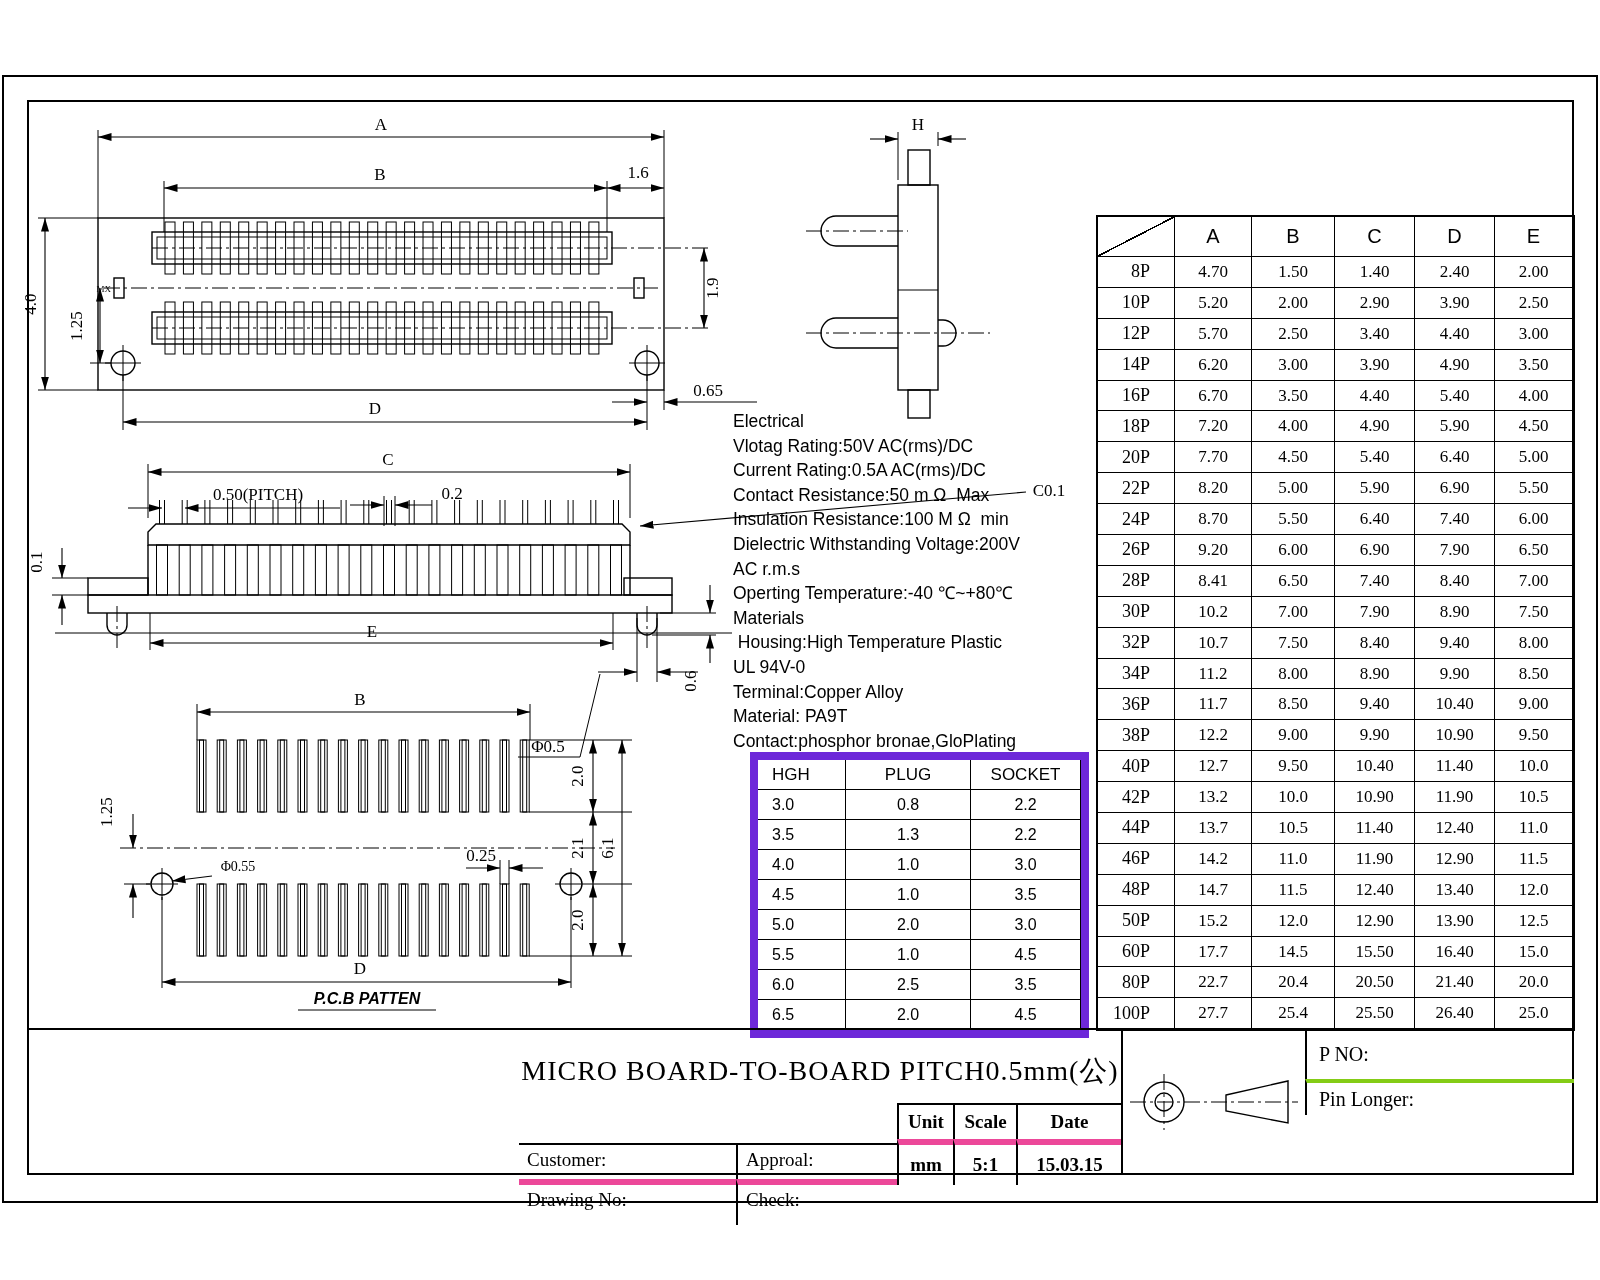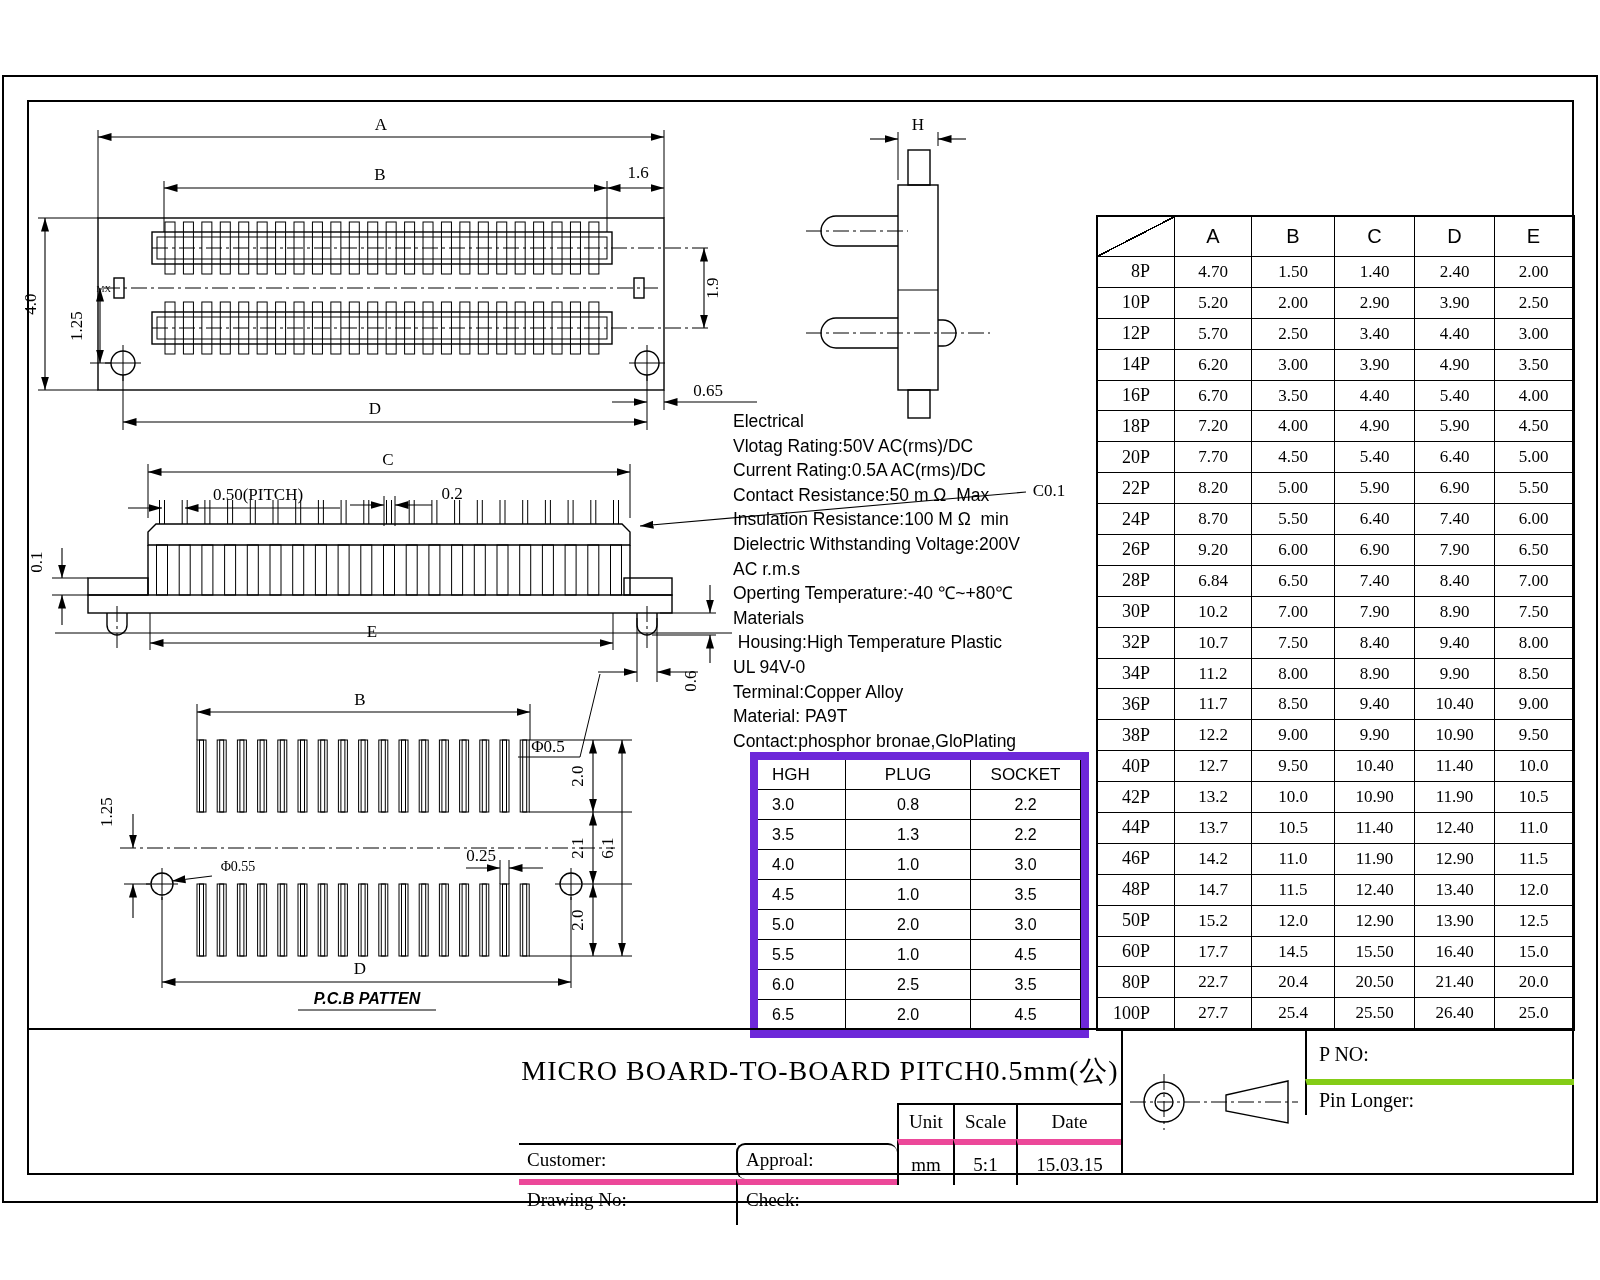--- a/index.html
+++ b/index.html
@@ -44,21 +44,21 @@
   #title-block .abs{position:absolute;}
   .tb-cell{border:0 solid #000;}
   #company-cell{left:0;top:0;width:490px;height:143px;border-right:2px solid #000;
       display:flex;align-items:center;justify-content:center;font-size:27px;letter-spacing:7px;
       font-family:"Liberation Sans",sans-serif;}
   #title-cell{left:490px;top:0;width:602px;height:82px;display:flex;align-items:center;justify-content:center;
       font-size:28px;letter-spacing:1px;}
   .r2{top:73px;height:36px;border-top:2px solid #000;}
   .r3{top:109px;height:46px;border-top:6px solid #ec4899;}
   .lab{font-size:19px;padding:4px 0 16px 8px;margin-top:40px;}
-  .ctr{display:flex;align-items:center;justify-content:center;font-size:19px;padding:8px;}
+  .ctr{display:flex;align-items:center;justify-content:center;font-size:19px;padding:8px;font-weight:bold;}
   #proj-cell{left:1092px;top:0;width:184px;height:143px;border-left:2px solid #000;}
   .rb{left:1276px;width:269px;border-left:2px solid #000;font-size:20px;display:flex;align-items:center;padding-left:12px;}
 </style>
 </head>
 <body>
 
 <div id="page">
 
   <svg width="1600" height="1280" viewBox="0 0 1600 1280">
     <defs>
@@ -516,21 +516,21 @@
       <div class="cell val">6.40</div>
       <div class="cell val">7.40</div>
       <div class="cell val">6.00</div>
       <div class="cell rowlabel">26P</div>
       <div class="cell val">9.20</div>
       <div class="cell val">6.00</div>
       <div class="cell val">6.90</div>
       <div class="cell val">7.90</div>
       <div class="cell val">6.50</div>
       <div class="cell rowlabel">28P</div>
-      <div class="cell val">6.84</div>
+      <div class="cell val">8.41</div>
       <div class="cell val">6.50</div>
       <div class="cell val">7.40</div>
       <div class="cell val">8.40</div>
       <div class="cell val">7.00</div>
       <div class="cell rowlabel">30P</div>
       <div class="cell val">10.2</div>
       <div class="cell val">7.00</div>
       <div class="cell val">7.90</div>
       <div class="cell val">8.90</div>
       <div class="cell val">7.50</div>
@@ -611,29 +611,29 @@
       <div class="cell val">25.4</div>
       <div class="cell val">25.50</div>
       <div class="cell val">26.40</div>
       <div class="cell val">25.0</div>
     </div>
 
   <div class="abs" id="title-block">
     <div class="abs tb-cell" id="title-cell">MICRO BOARD-TO-BOARD PITCH0.5mm(公)</div>
 
     <div class="abs tb-cell lab r2" style="left:490px;width:217px;">Customer:</div>
-    <div class="abs tb-cell lab r2" style="left:707px;width:161px;border-left:2px solid #000;border-radius:9px;">Approal:</div>
+    <div class="abs tb-cell lab r2" style="left:707px;width:161px;border-left:2px solid #000;">Approal:</div>
     <div class="abs tb-cell ctr r2" style="left:868px;width:56px;border-left:2px solid #000;">Unit</div>
     <div class="abs tb-cell ctr r2" style="left:924px;width:63px;border-left:2px solid #000;">Scale</div>
     <div class="abs tb-cell ctr r2" style="left:987px;width:105px;border-left:2px solid #000;">Date</div>
 
     <div class="abs tb-cell lab r3" style="left:490px;width:217px;">Drawing No:</div>
     <div class="abs tb-cell lab r3" style="left:707px;width:161px;border-left:2px solid #000;">Check:</div>
     <div class="abs tb-cell ctr r3" style="left:868px;width:56px;border-left:2px solid #000;">mm</div>
     <div class="abs tb-cell ctr r3" style="left:924px;width:63px;border-left:2px solid #000;">5:1</div>
     <div class="abs tb-cell ctr r3" style="left:987px;width:105px;border-left:2px solid #000;">15.03.15</div>
 
     <div class="abs tb-cell" id="proj-cell"></div>
 
     <div class="abs tb-cell rb" style="top:0;height:49px;">P NO:</div>
-    <div class="abs tb-cell rb" style="top:49px;height:36px;border-top:6px solid #84cc16;">Pin Longer:</div>
+    <div class="abs tb-cell rb" style="top:49px;height:36px;border-top:4px solid #84cc16;">Pin Longer:</div>
   </div>
 </div>
 
 </body></html>

